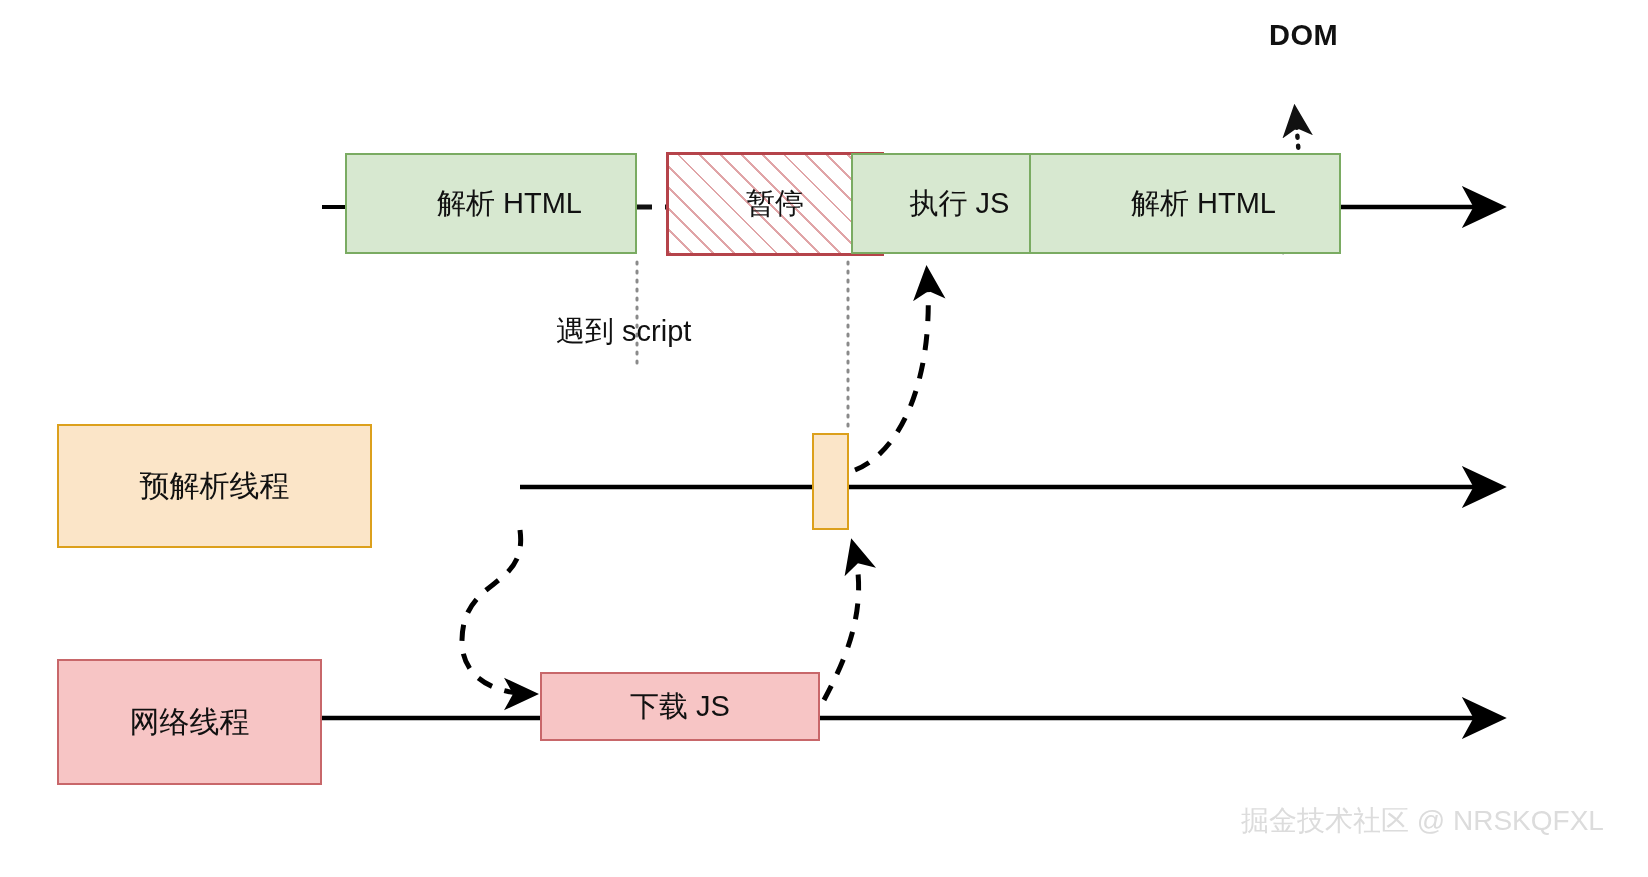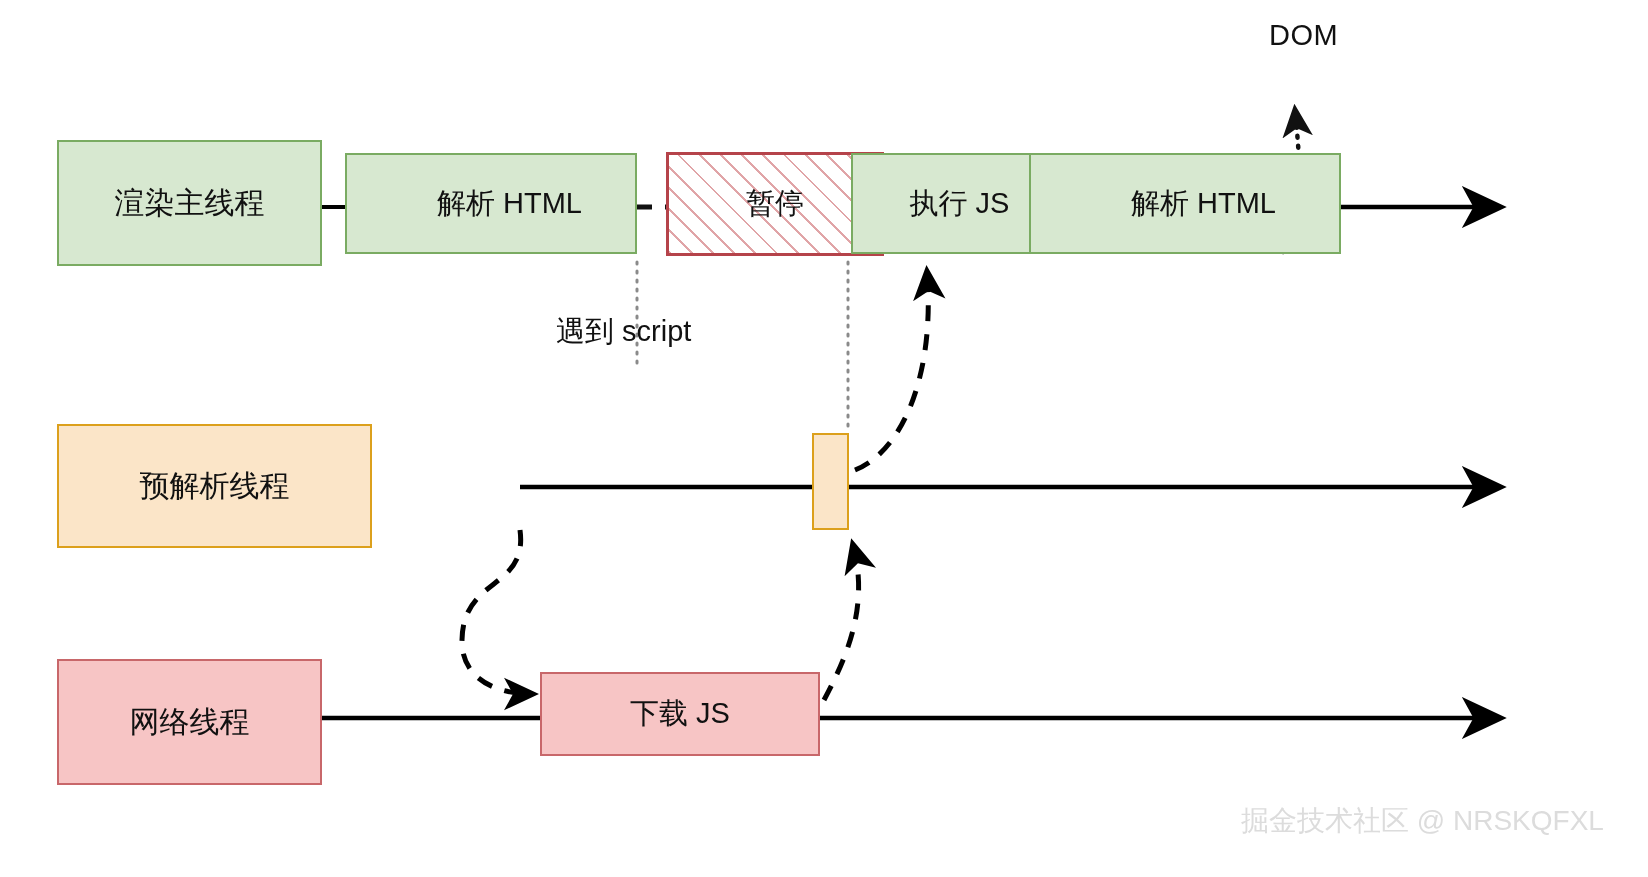--- a/index.html
+++ b/index.html
@@ -75,21 +75,21 @@
   }
   .lbl-lg {
     font-size: 30px;
   }
   .lbl-md {
     font-size: 29px;
   }
   .dom-label {
     position: absolute;
     font-size: 29px;
-    font-weight: normal;
+    font-weight: bold;
     color: #111111;
     letter-spacing: 0.5px;
   }
   .script-label {
     position: absolute;
     font-size: 29px;
     color: #111111;
     white-space: nowrap;
   }
   .watermark {
@@ -132,23 +132,20 @@
 
     <path d="M520,530 C528,590 463,576 462,640 C461,678 495,694 532,694" fill="none" stroke="#000000" stroke-width="5" stroke-dasharray="16 13" stroke-linecap="butt" marker-end="url(#arrowDash)"></path>
 
     <path d="M824,700 C845,660 870,608 853,545" fill="none" stroke="#000000" stroke-width="5" stroke-dasharray="16 13" stroke-linecap="butt" marker-end="url(#arrowDash)"></path>
 
     <path d="M855,470 C905,450 935,370 927,272" fill="none" stroke="#000000" stroke-width="5" stroke-dasharray="16 13" stroke-linecap="butt" marker-end="url(#arrowDash)"></path>
 
     <line x1="634" y1="207" x2="852" y2="207" stroke="#111111" stroke-width="5" stroke-dasharray="18 13"></line>
   </svg>
 
-  <div class="node green lbl-lg" style="left:57px; top:140px; width:265px; height:126px;">
-    <span>渲染主线程</span>
-  </div>
 
   <div class="node green-thin lbl-md" style="left:345px; top:153px; width:292px; height:101px;">
     <span>解析 HTML</span>
   </div>
 
   <div class="node hatched lbl-md" style="left:634px; top:152px; width:218px; height:104px;margin-left:32px;">
     <span style="background:transparent; position:relative; padding:0 4px;">暂停</span>
   </div>
 
   <div class="node green-thin lbl-md" style="left:851px; top:153px; width:180px; height:101px;">
@@ -165,21 +162,21 @@
 
 
   <div class="node orange" style="left:812px; top:433px; width:37px; height:97px;">
     <span></span>
   </div>
 
   <div class="node red lbl-lg" style="left:57px; top:659px; width:265px; height:126px;">
     <span>网络线程</span>
   </div>
 
-  <div class="node red lbl-md" style="left:540px; top:672px; width:280px; height:84px;">
+  <div class="node red lbl-md" style="left:540px; top:672px; width:280px; height:69px;">
     <span>下载 JS</span>
   </div>
 
   <div class="dom-label" style="left:1269px; top:19px;">DOM</div>
 
   <div class="script-label" style="left:556px; top:312px;">遇到 script</div>
 
   <div class="watermark" style="left:1241px; top:802px;">掘金技术社区 @ NRSKQFXL</div>
 
 </div>

